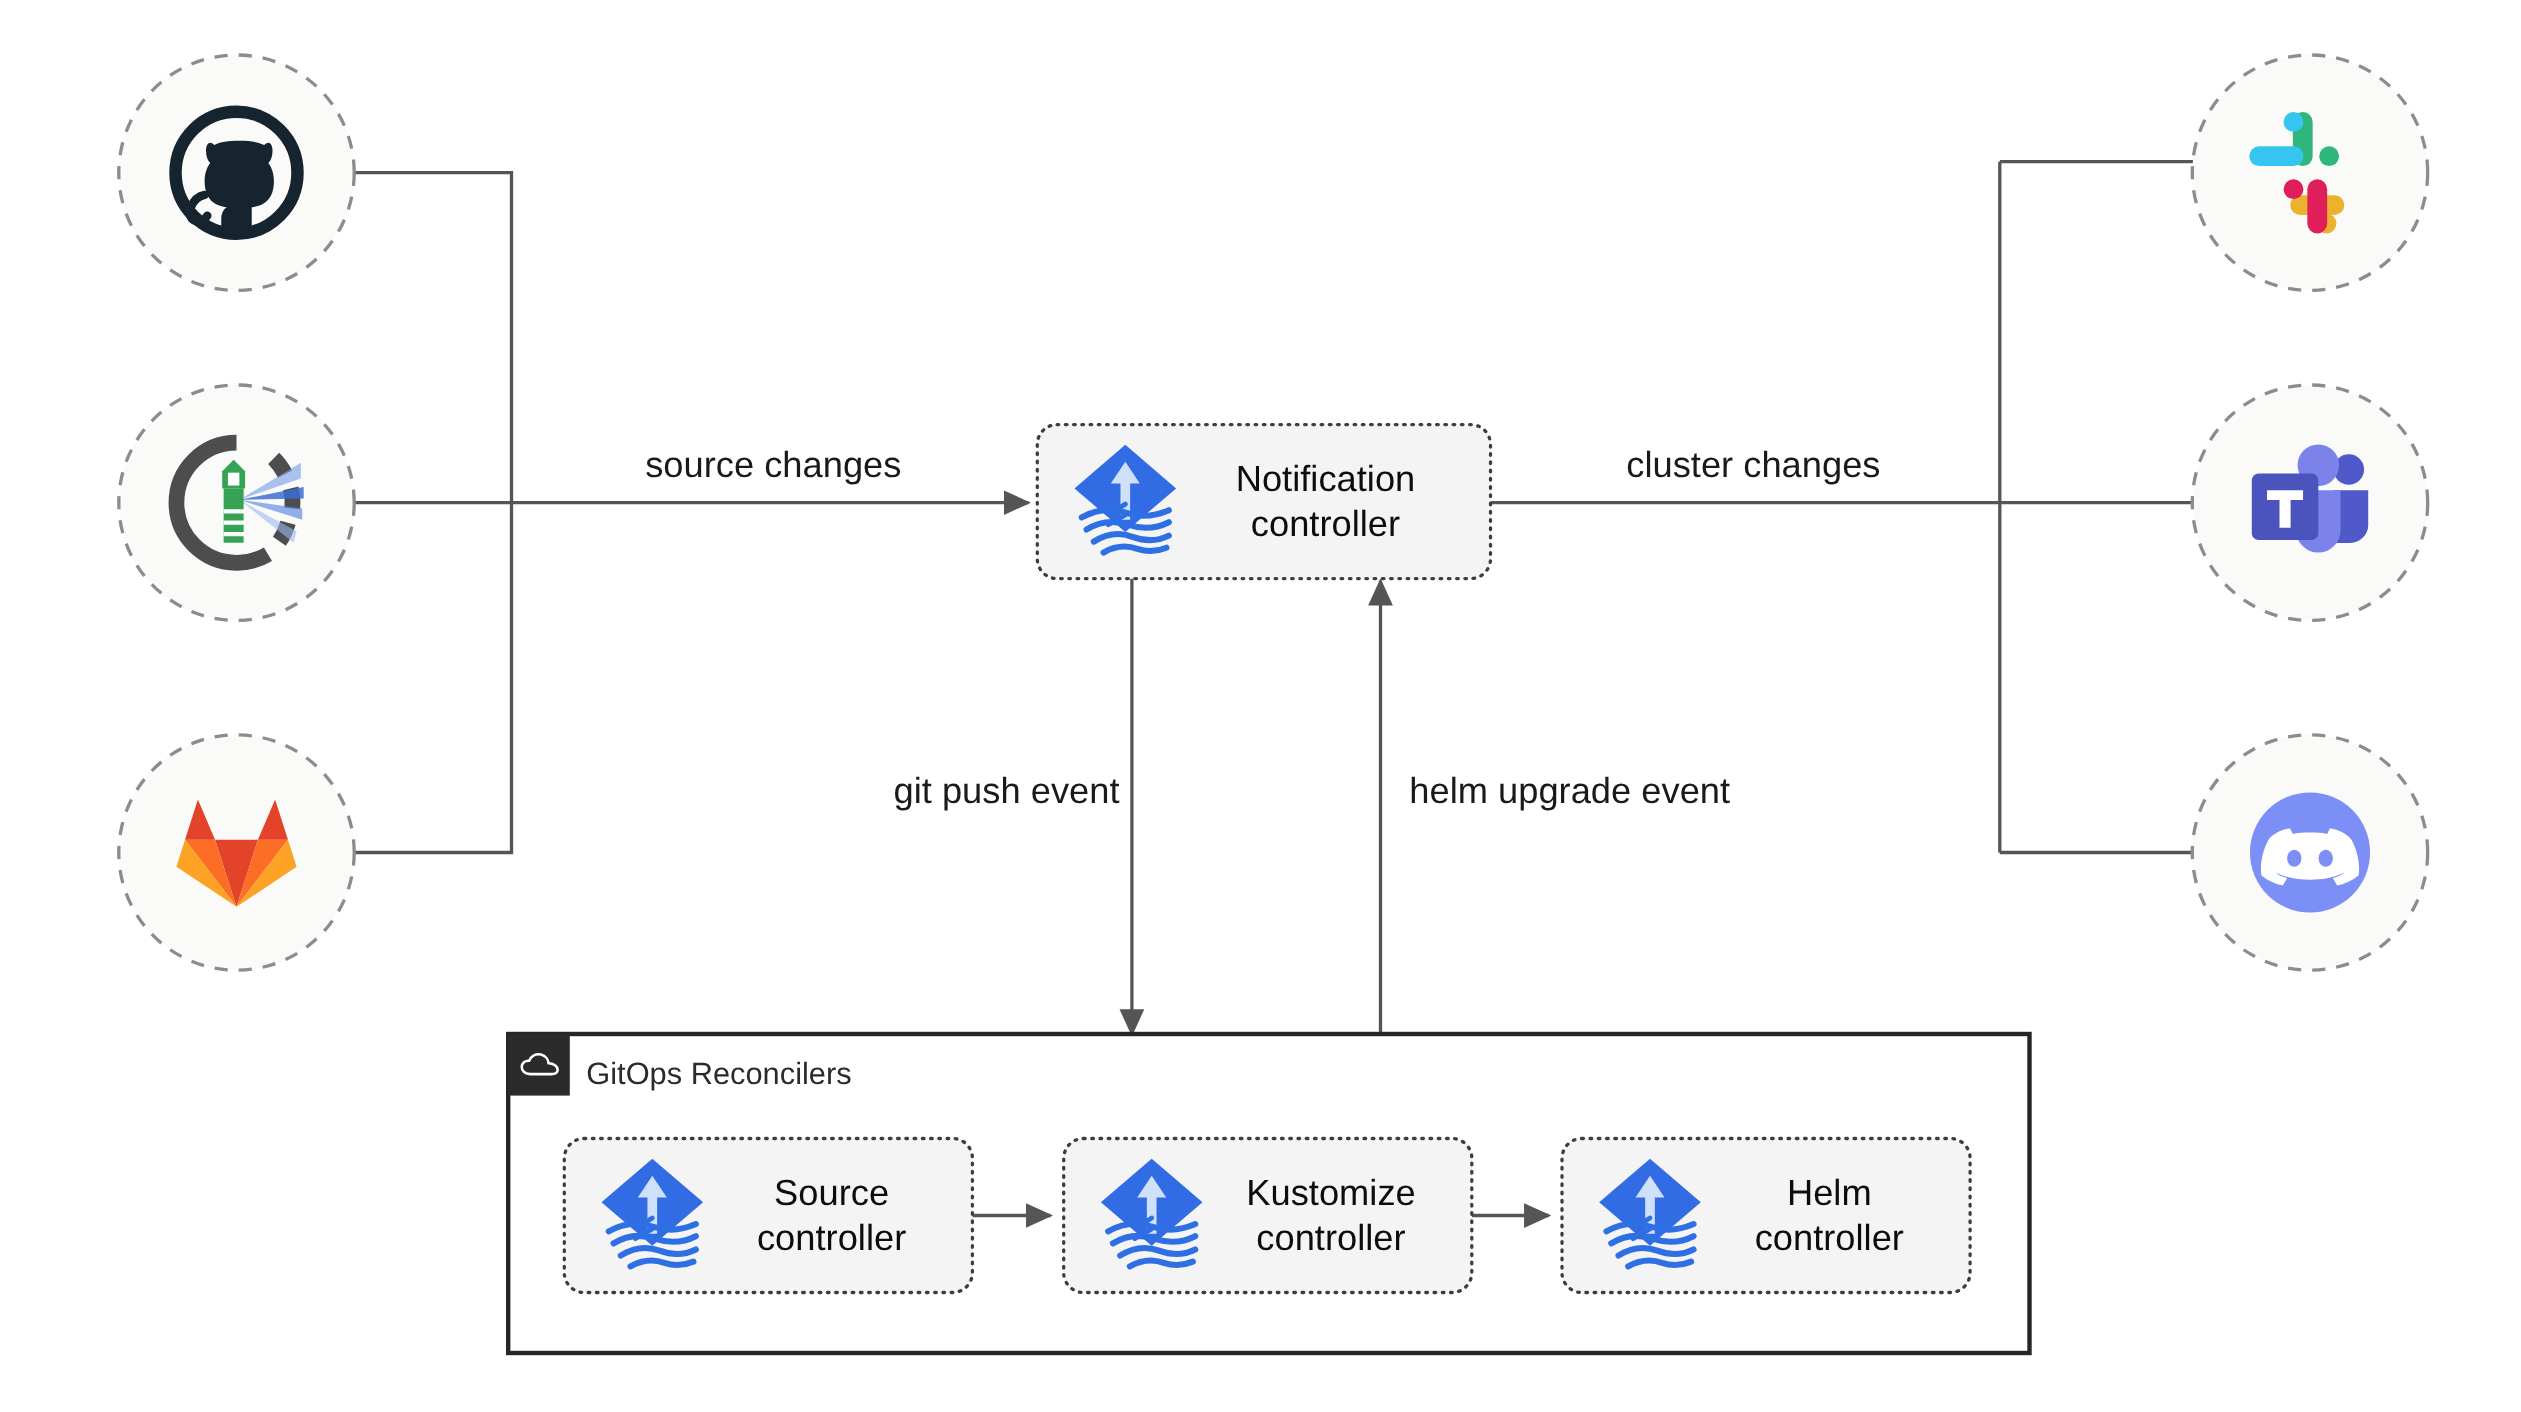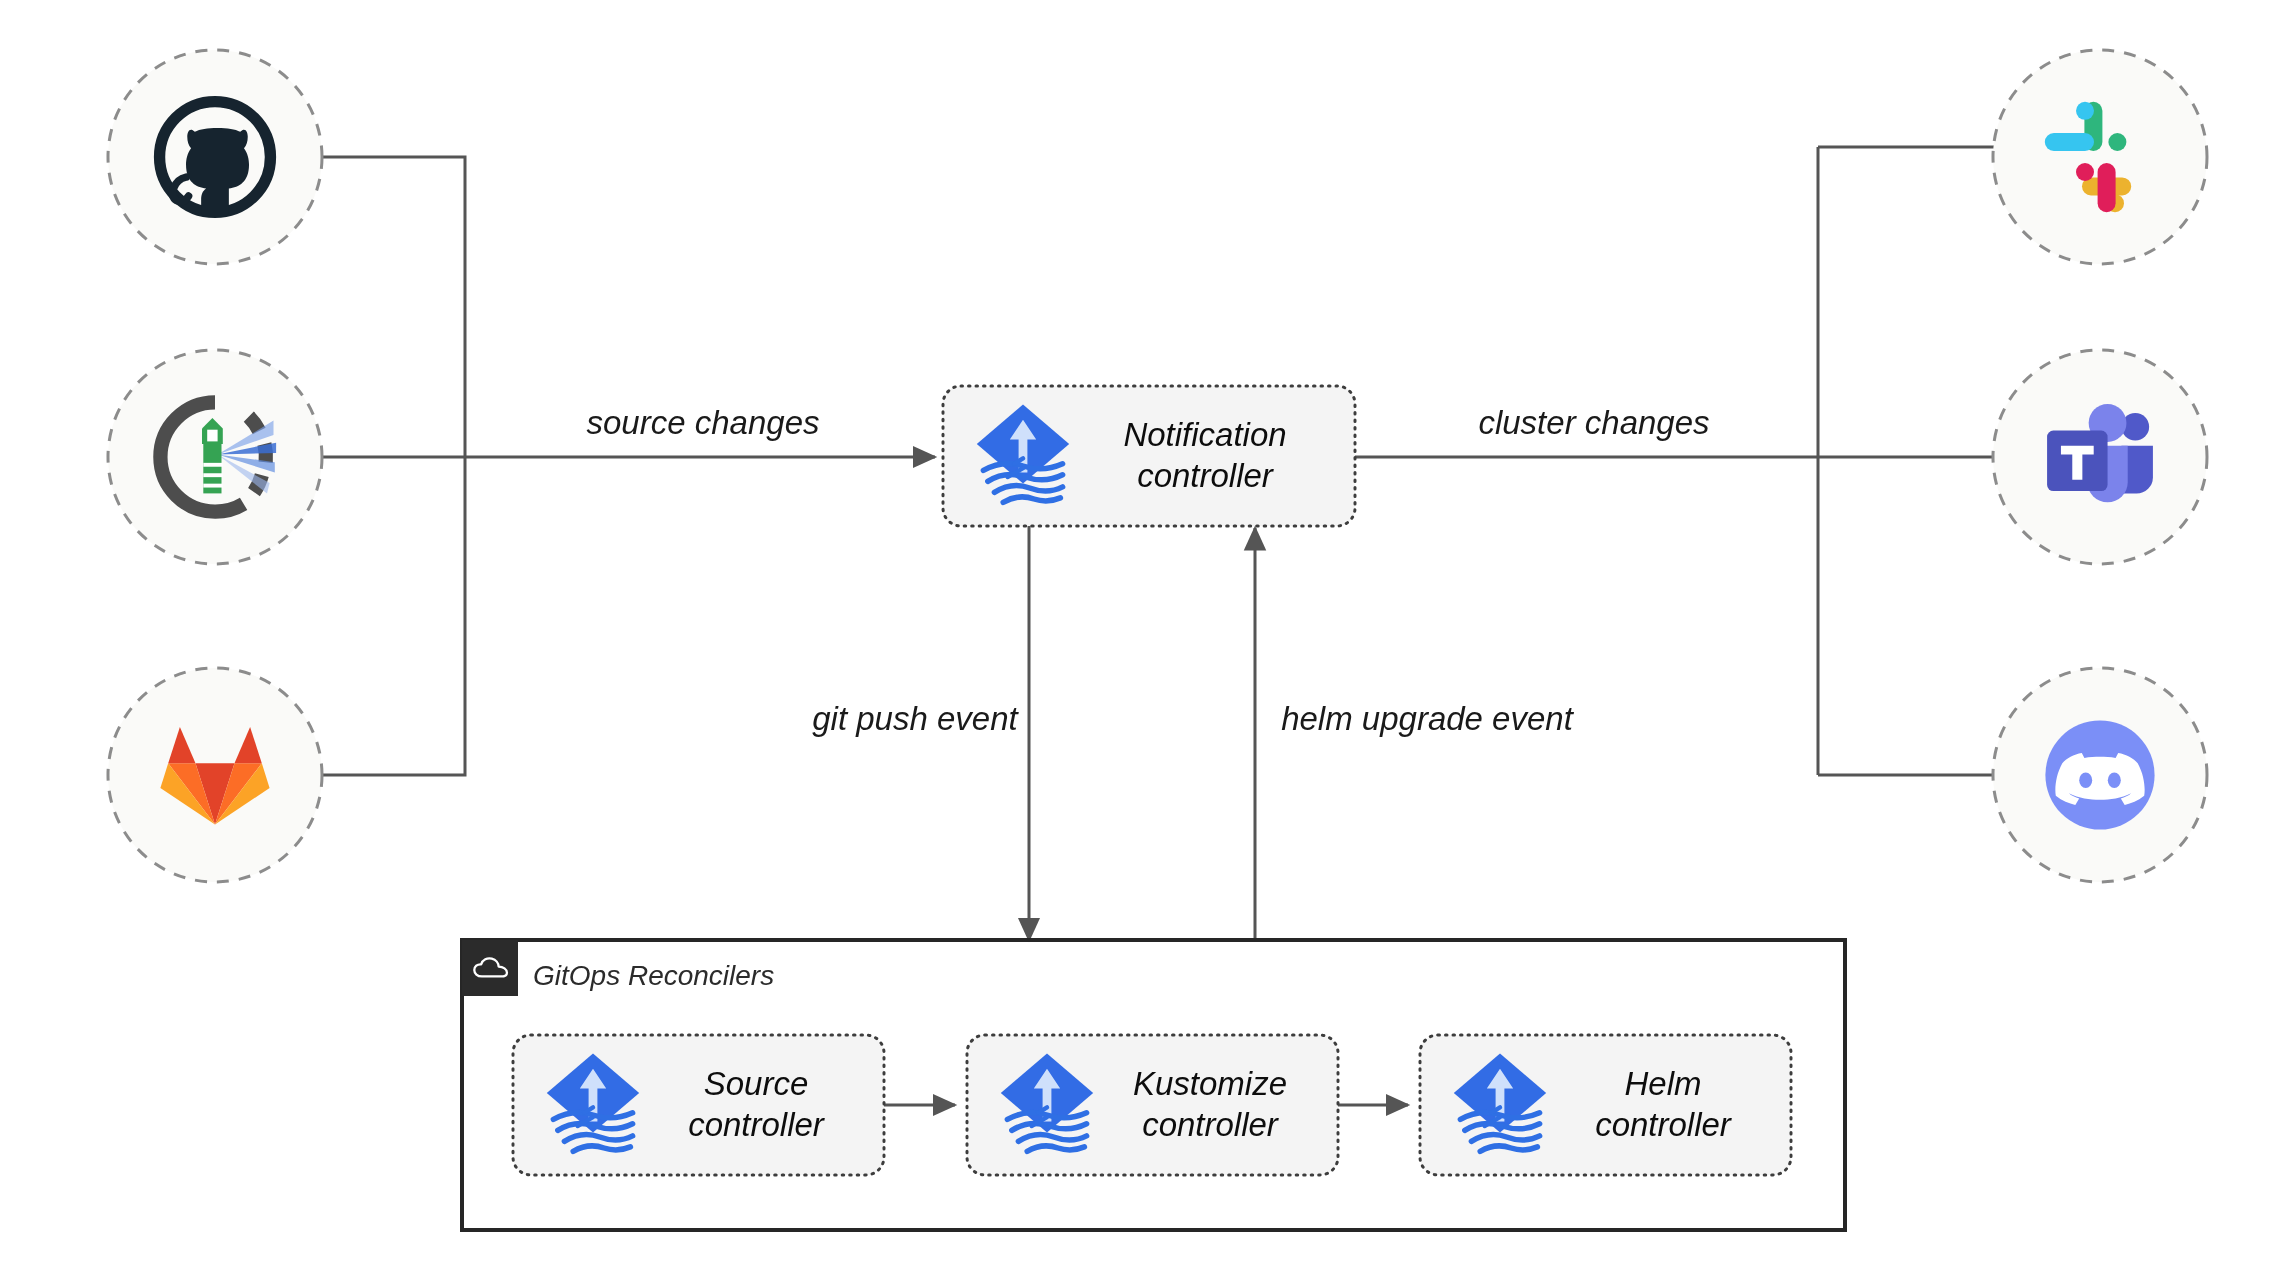--- a/index.html
+++ b/index.html
@@ -11,21 +11,20 @@
   body {
     width: 2292px;
     height: 1284px;
     font-family: "Liberation Sans", sans-serif;
     overflow: hidden;
   }
   #diagram-root {
     position: relative;
     width: 2292px;
     height: 1232px;
-    font-style: italic;
   }
   svg.canvas {
     position: absolute;
     top: 0;
     left: 0;
     width: 2292px;
     height: 1284px;
   }
   .edge-line {
     fill: none;

